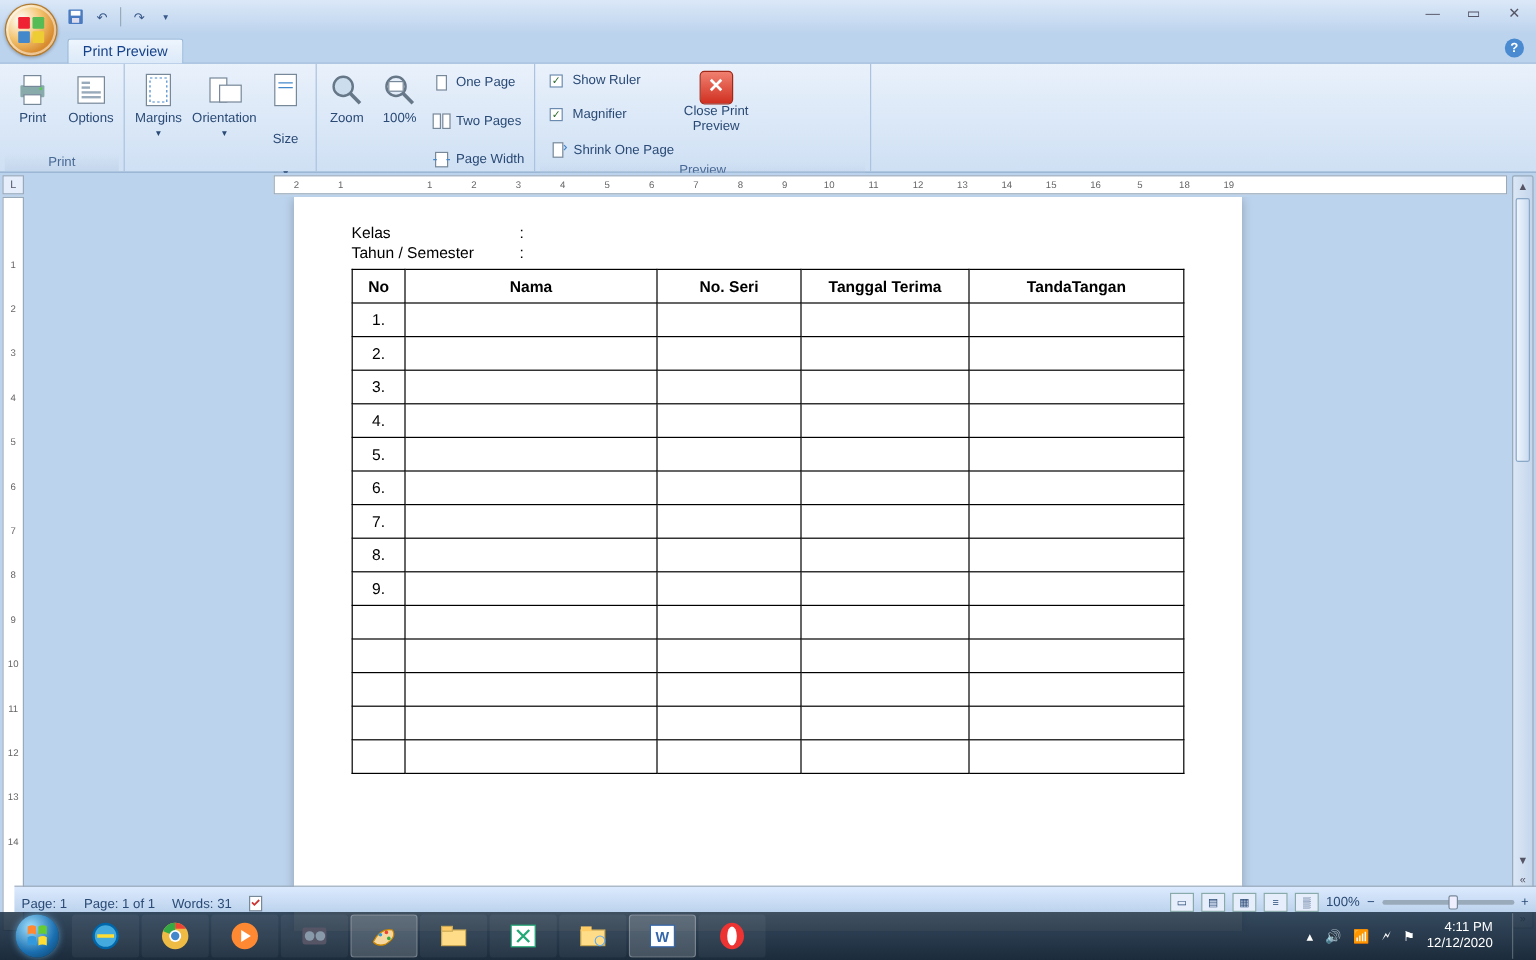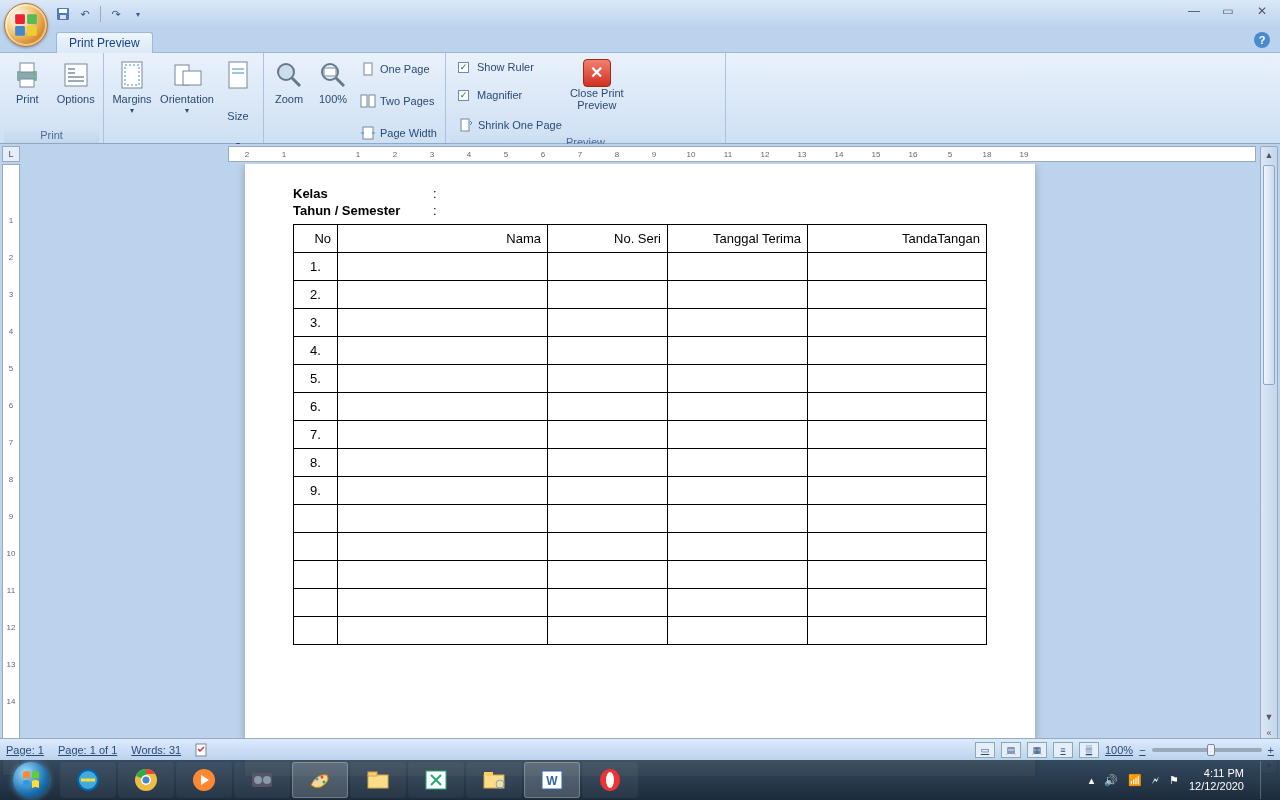--- a/index.html
+++ b/index.html
@@ -44,31 +44,31 @@
 .vruler { position:absolute; left:2px; top:20px; bottom:0; width:18px; background:#fff; border:1px solid #9ab; font-size:8px; color:#666; display:flex; flex-direction:column; align-items:center; overflow:hidden;}
 .vruler .vseg { flex:none; height:37px; display:flex; align-items:center; justify-content:center;}
 .scroll-v { position:absolute; right:2px; top:2px; bottom:2px; width:18px; background:linear-gradient(90deg,#dbe7f5,#c5d6ec); border:1px solid #9ab; border-radius:2px;}
 .scroll-thumb { position:absolute; left:2px; right:2px; top:18px; height:220px; background:linear-gradient(90deg,#eef5fd,#cadbf0); border:1px solid #8aa8c8; border-radius:2px;}
 .scroll-arrow { position:absolute; left:0; right:0; height:16px; display:flex; align-items:center; justify-content:center; font-size:9px; color:#556;}
 .page-area { position:absolute; left:24px; right:24px; top:20px; bottom:0; overflow:hidden; display:flex; justify-content:center;}
 .page { width:790px; background:#fff; box-shadow: 0 2px 8px rgba(0,0,0,0.25); margin-top:0; padding: 20px 48px 0 48px; font-family: Calibri, Arial, sans-serif; color:#000;}
 .page h1 { text-align:center; font-size:17px; font-weight:bold; margin-top:4px;}
 .page h2 { text-align:center; font-size:17px; font-weight:bold; margin-bottom:18px;}
 .meta-row { display:flex; font-size:13px; margin:2px 0;}
-.meta-row .lab { width:140px;font-weight:bold;}
+.meta-row .lab { width:140px;}
 .doc-table { width:100%; border-collapse:collapse; margin-top:6px; font-size:13px;}
 .doc-table th, .doc-table td { border:1.5px solid #000; padding:4px 6px; height:28px;}
-.doc-table th { font-weight:normal; text-align:right;}
+.doc-table th { font-weight:bold; text-align:center;}
 .doc-table td.no { text-align:center; width:44px;}
 .doc-table td.c2 { width:210px;}
 .doc-table td.c3 { width:120px;}
 .doc-table td.c4 { width:140px;}
 
 
-.statusbar { position:absolute; bottom:40px; left:0; right:0; height:22px; background:linear-gradient(#dceafe,#bcd3ed); border-top:1px solid #9ab; display:flex; align-items:center; font-size:11px; color:#2a4a75; padding:0 6px; gap:14px;text-decoration:underline;}
+.statusbar { position:absolute; bottom:40px; left:12px; right:0; height:22px; background:linear-gradient(#dceafe,#bcd3ed); border-top:1px solid #9ab; display:flex; align-items:flex-end; font-size:11px; color:#2a4a75; padding:0 6px; gap:14px;}
 .statusbar .right { margin-left:auto; display:flex; align-items:center; gap:6px;}
 .viewbtn { width:20px; height:16px; border:1px solid #8aa; background:#e6eefc; display:flex; align-items:center; justify-content:center; font-size:9px;}
 .zoom-slider { width:110px; height:4px; background:#9ab; position:relative; border-radius:2px;}
 .zoom-slider .knob { position:absolute; left:50%; top:-4px; width:8px; height:12px; background:#eef; border:1px solid #789; border-radius:2px;}
 
 
 .taskbar { position:absolute; bottom:0; left:0; right:0; height:40px; background:linear-gradient(rgba(30,50,70,0.85),rgba(10,25,40,0.9)); display:flex; align-items:center; padding:0 4px; gap:2px;}
 .start-orb { width:54px; height:40px; display:flex; align-items:center; justify-content:center;}
 .start-orb .orb { width:36px; height:36px; border-radius:50%; background:radial-gradient(circle at 35% 30%, #9fe0ff, #1a6fb0 60%, #0a3a60); box-shadow:0 0 6px rgba(120,200,255,0.6); display:flex; align-items:center; justify-content:center;}
 .tb-item { width:56px; height:36px; border-radius:3px; display:flex; align-items:center; justify-content:center; background:rgba(255,255,255,0.05);}

